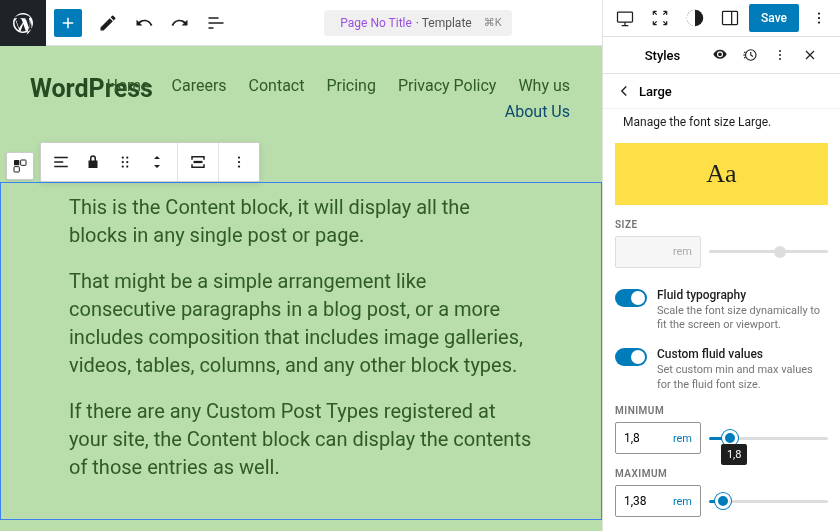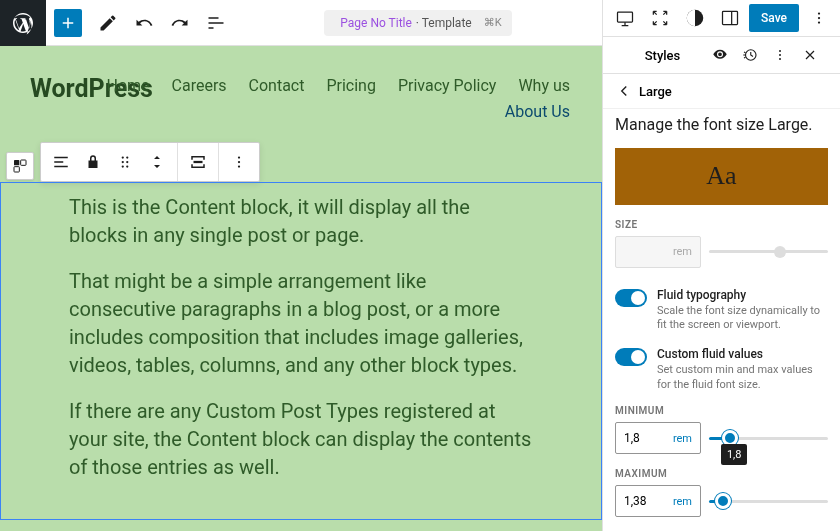--- a/index.html
+++ b/index.html
@@ -41,22 +41,22 @@
 
 .content-block { position:absolute; left:0; right:0; top:136px; border:1px solid #3b82f6; padding: 10px 68px 20px 68px; }
 .content-block p { color:#2f5b29; font-size:20px; line-height:1.4; margin-bottom:18px; }
 
 
 .panel-header { height:40px; display:flex; align-items:center; padding:0 16px; border-bottom:1px solid #e0e0e0;text-align:center; }
 .panel-header .title { font-size:13px; font-weight:500; flex:1; }
 .panel-sub { padding:8px 12px; display:flex; align-items:center; gap:6px; border-bottom:1px solid #f0f0f0; }
 .panel-sub svg { width:18px; height:18px; }
 .panel-sub .lbl { font-size:13px; font-weight:500; }
-.desc { padding:6px 12px 10px; font-size:16px; color:#1e1e1e; }
-.preview-box { margin:4px 12px 14px; height:78px; background:#a16207; display:flex; align-items:center; justify-content:center; font-size:26px; font-family: Georgia, serif; color:#1e1e1e; }
+.desc { padding:6px 20px 10px; font-size:12px; color:#1e1e1e; }
+.preview-box { margin:4px 12px 14px; height:78px; background:#fde047; display:flex; align-items:center; justify-content:center; font-size:26px; font-family: Georgia, serif; color:#1e1e1e; }
 .section-label { font-size:10px; font-weight:600; color:#757575; letter-spacing:0.5px; padding:0 12px 6px; text-transform:uppercase; }
 .size-row { display:flex; align-items:center; gap:8px; padding:0 12px 14px; }
 .size-input { width:86px; height:32px; border:1px solid #ddd; border-radius:2px; display:flex; align-items:center; justify-content:flex-end; padding:0 8px; font-size:11px; color:#aaa; background:#f6f6f6; }
 .slider-wrap { flex:1; position:relative; height:20px; display:flex; align-items:center; }
 .slider-track { height:3px; background:#ddd; width:100%; border-radius:2px; position:relative; }
 .slider-thumb { position:absolute; width:12px; height:12px; background:#ddd; border-radius:50%; top:50%; transform:translate(-50%,-50%); }
 .toggle-row { display:flex; padding:6px 12px 2px; gap:10px; align-items:flex-start; }
 .toggle { width:32px; height:18px; background:#007cba; border-radius:9px; position:relative; flex-shrink:0; cursor:pointer; margin-top:1px; }
 .toggle::after { content:""; position:absolute; right:2px; top:2px; width:14px; height:14px; background:#fff; border-radius:50%; }
 .toggle-text { font-size:12px; }

